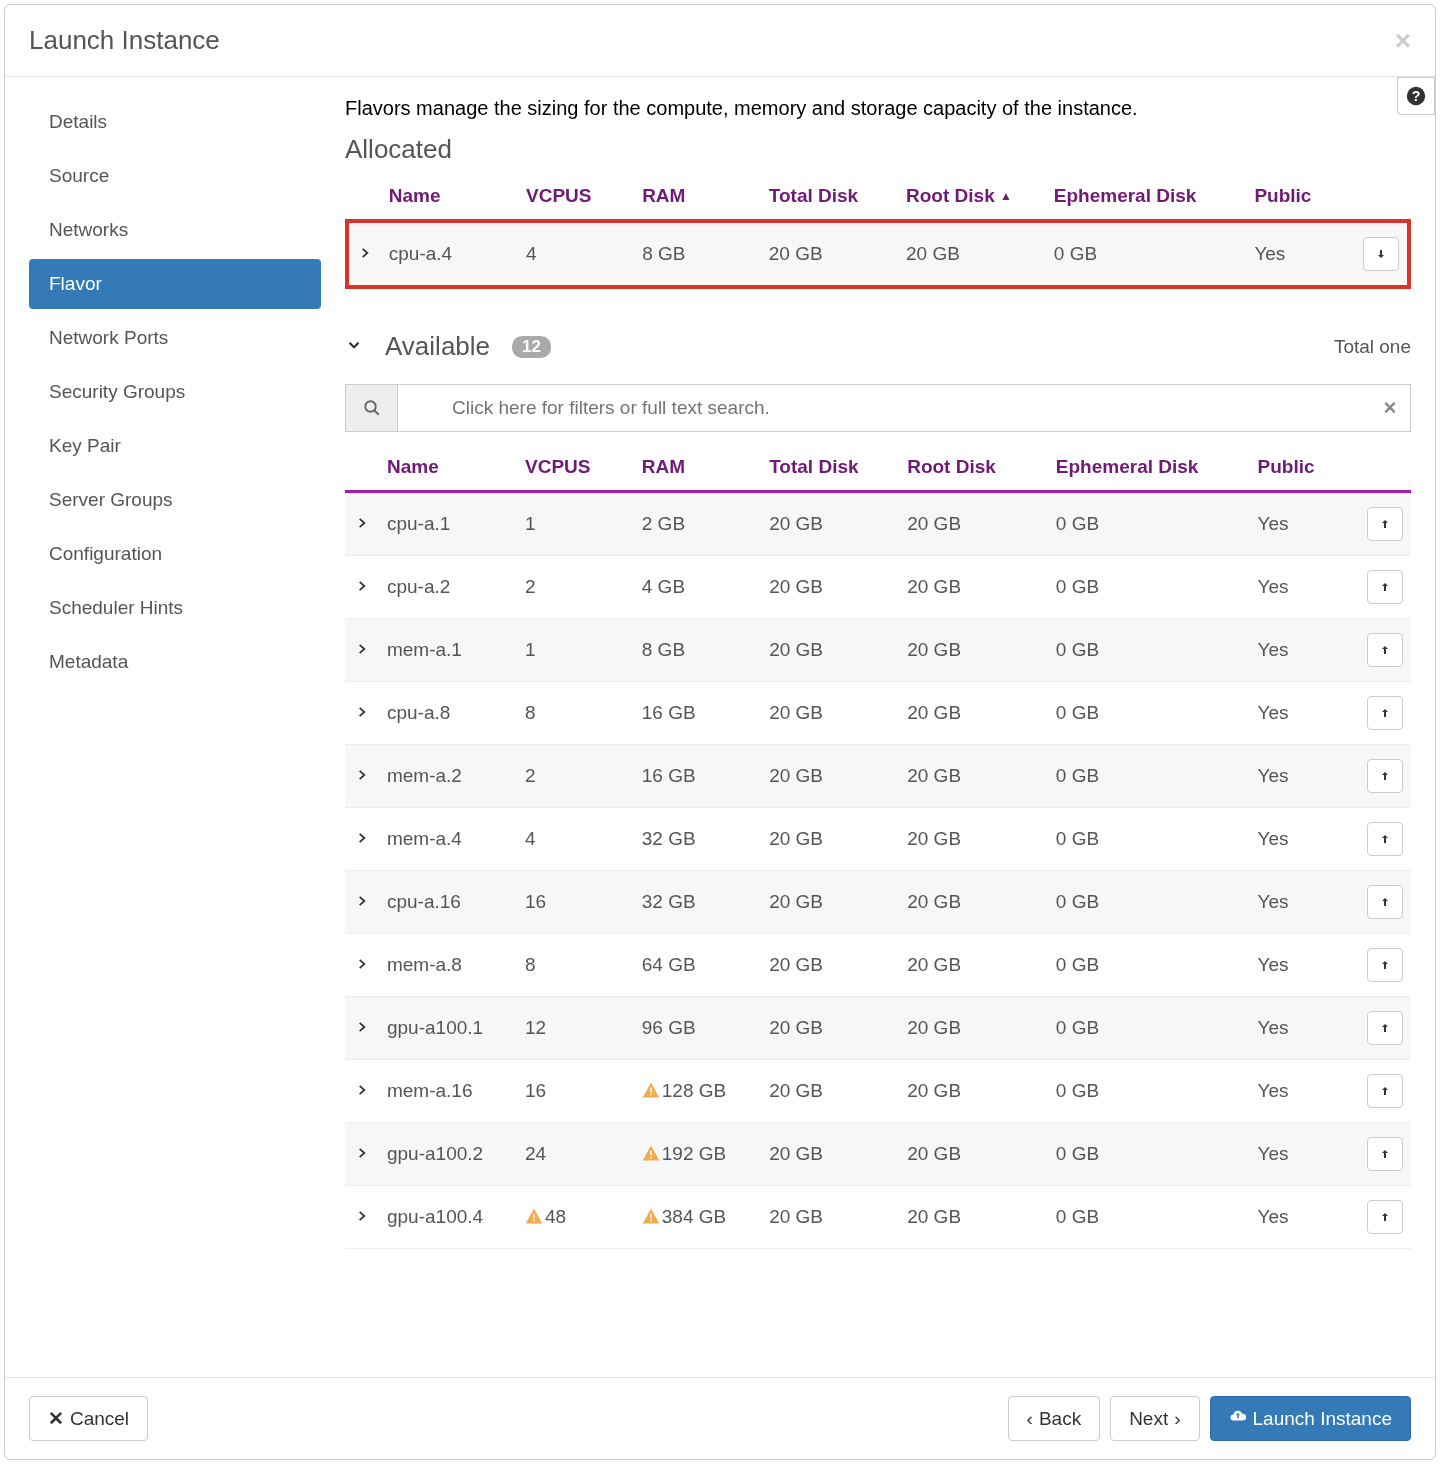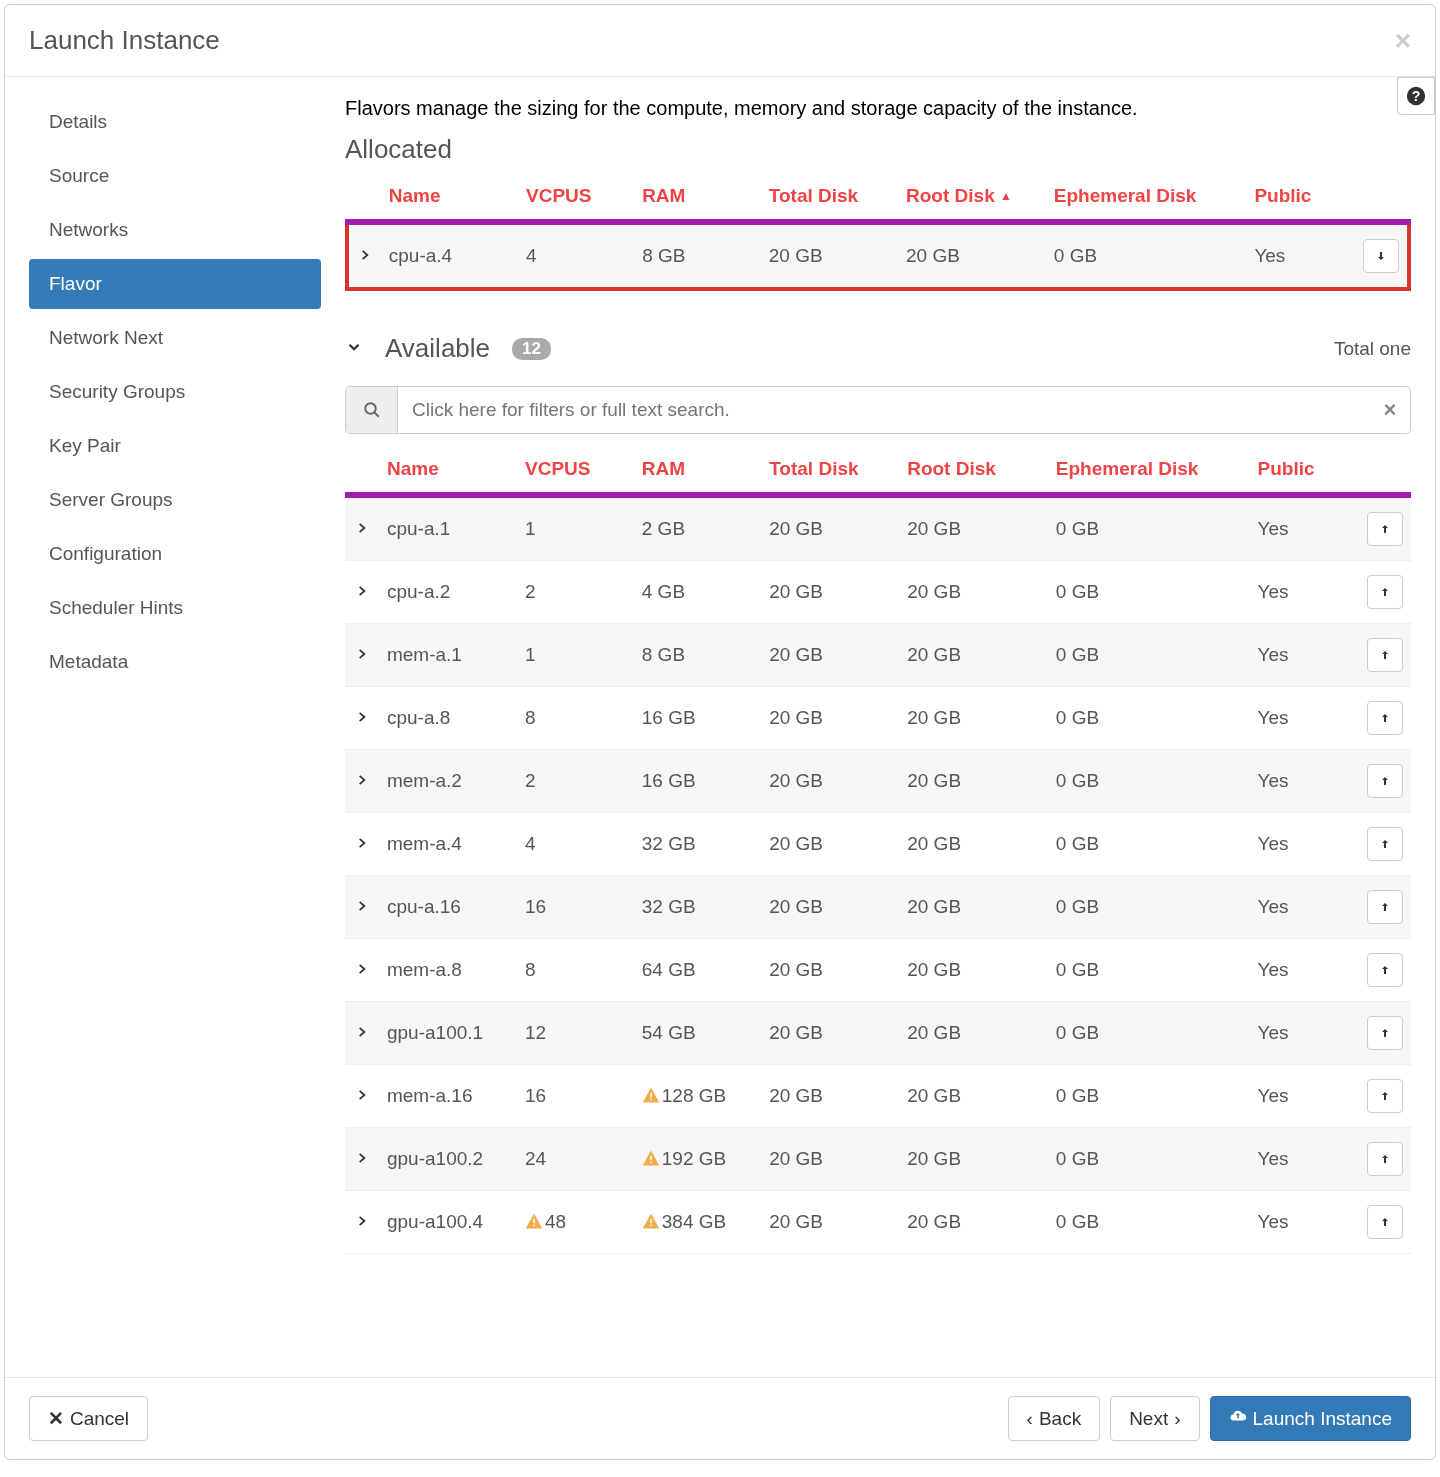--- a/index.html
+++ b/index.html
@@ -15,26 +15,26 @@
 .nav-item { display: block; padding: 14px 20px; color: #555; font-size: 19px; border-radius: 4px; margin-bottom: 4px; cursor: pointer; }
 .nav-item.active { background: #337ab7; color: #fff; }
 .content { flex: 1; padding: 20px 24px 20px 0; }
 .desc { color: #000000; font-size: 20px; margin-bottom: 14px; }
 .section-title { font-size: 26px; color: #555; font-weight: 400; margin-bottom: 8px; }
 .avail-header { display: flex; align-items: center; justify-content: space-between; margin-top: 30px; margin-bottom: 10px; }
 .avail-left { display: flex; align-items: center; gap: 10px; cursor: pointer; }
 .chev-down { display: inline-block; transform: rotate(0); }
 .badge-count { background: #aaa; color: #fff; border-radius: 10px; padding: 1px 10px; font-size: 17px; font-weight: bold; }
 .select-one { color: #555; font-size: 19px; }
-.search-row { display: flex; border: 1px solid #ccc; border-radius: 5px; overflow: hidden; margin-bottom: 12px; }
+.search-row { display: flex; border: 1px solid #ccc; border-radius: 0; overflow: hidden; margin-bottom: 12px; gap: 40px; }
 .search-icon-box { width: 52px; background: #eee; display: flex; align-items: center; justify-content: center; border-right: 1px solid #ccc; }
 .search-input { flex: 1; border: none; padding: 12px 14px; font-size: 19px; color: #888; outline: none; }
 .search-clear { width: 40px; display: flex; align-items: center; justify-content: center; color: #888; cursor: pointer; font-size: 22px; font-weight: bold; }
 table { width: 100%; border-collapse: collapse; }
-th { text-align: left; font-size: 19px; color: #ef4444; font-weight: 700; padding: 12px 8px; border-bottom: 6px solid #a21caf; }
+th { text-align: left; font-size: 19px; color: #701a75; font-weight: 700; padding: 12px 8px; border-bottom: 3px solid #a21caf; }
 td { padding: 14px 8px; font-size: 19px; color: #555; border-bottom: 1px solid #eee; }
 tr.striped-even td { background: #f7f7f7; }
 .row-chev { width: 32px; text-align: center; cursor: pointer; }
 .row-chev svg { width: 14px; height: 14px; }
 .action-btn { width: 36px; height: 34px; border: 1px solid #ccc; border-radius: 4px; background: #fff; display: inline-flex; align-items: center; justify-content: center; cursor: pointer; }
 .action-btn svg { width: 12px; height: 12px; }
 .allocated-box { border: 4px solid #d9342b; border-radius: 2px; }
 .allocated-box td { background: #f7f7f7; }
 .warn-icon { display: inline-block; vertical-align: middle; margin-right: 2px; }
 .warn-icon svg { width: 18px; height: 18px; vertical-align: -2px; }
@@ -67,21 +67,21 @@
           <circle cx="12" cy="12" r="11" fill="#333"></circle>
           <text x="12" y="18" text-anchor="middle" font-size="17" fill="#fff" font-weight="bold">?</text>
         </svg>
     </div>
 
     <div class="sidebar" id="sidebar">
         <div class="nav-item">Details</div>
         <div class="nav-item">Source</div>
         <div class="nav-item">Networks</div>
         <div class="nav-item active">Flavor</div>
-        <div class="nav-item">Network Next</div>
+        <div class="nav-item">Network Ports</div>
         <div class="nav-item">Security Groups</div>
         <div class="nav-item">Key Pair</div>
         <div class="nav-item">Server Groups</div>
         <div class="nav-item">Configuration</div>
         <div class="nav-item">Scheduler Hints</div>
         <div class="nav-item">Metadata</div>
       </div>
 
     <div class="content">
       <p class="desc">Flavors manage the sizing for the compute, memory and storage capacity of the instance.</p>
@@ -294,21 +294,21 @@
                     <path d="M12 4l-6 6h4v10h4V10h4z" fill="#333"></path>
                   </svg>
                 </span></td>
             </tr>
             <tr class="striped-even">
               <td class="row-chev"><svg viewBox="0 0 24 24">
                   <path d="M8 5l8 7-8 7" stroke="#333" stroke-width="3" fill="none"></path>
                 </svg></td>
               <td>gpu-a100.1</td>
               <td>12</td>
-              <td>54 GB</td>
+              <td>96 GB</td>
               <td>20 GB</td>
               <td>20 GB</td>
               <td>0 GB</td>
               <td>Yes</td>
               <td class="col-action"><span class="action-btn">
                   <svg viewBox="0 0 24 24">
                     <path d="M12 4l-6 6h4v10h4V10h4z" fill="#333"></path>
                   </svg>
                 </span></td>
             </tr>

